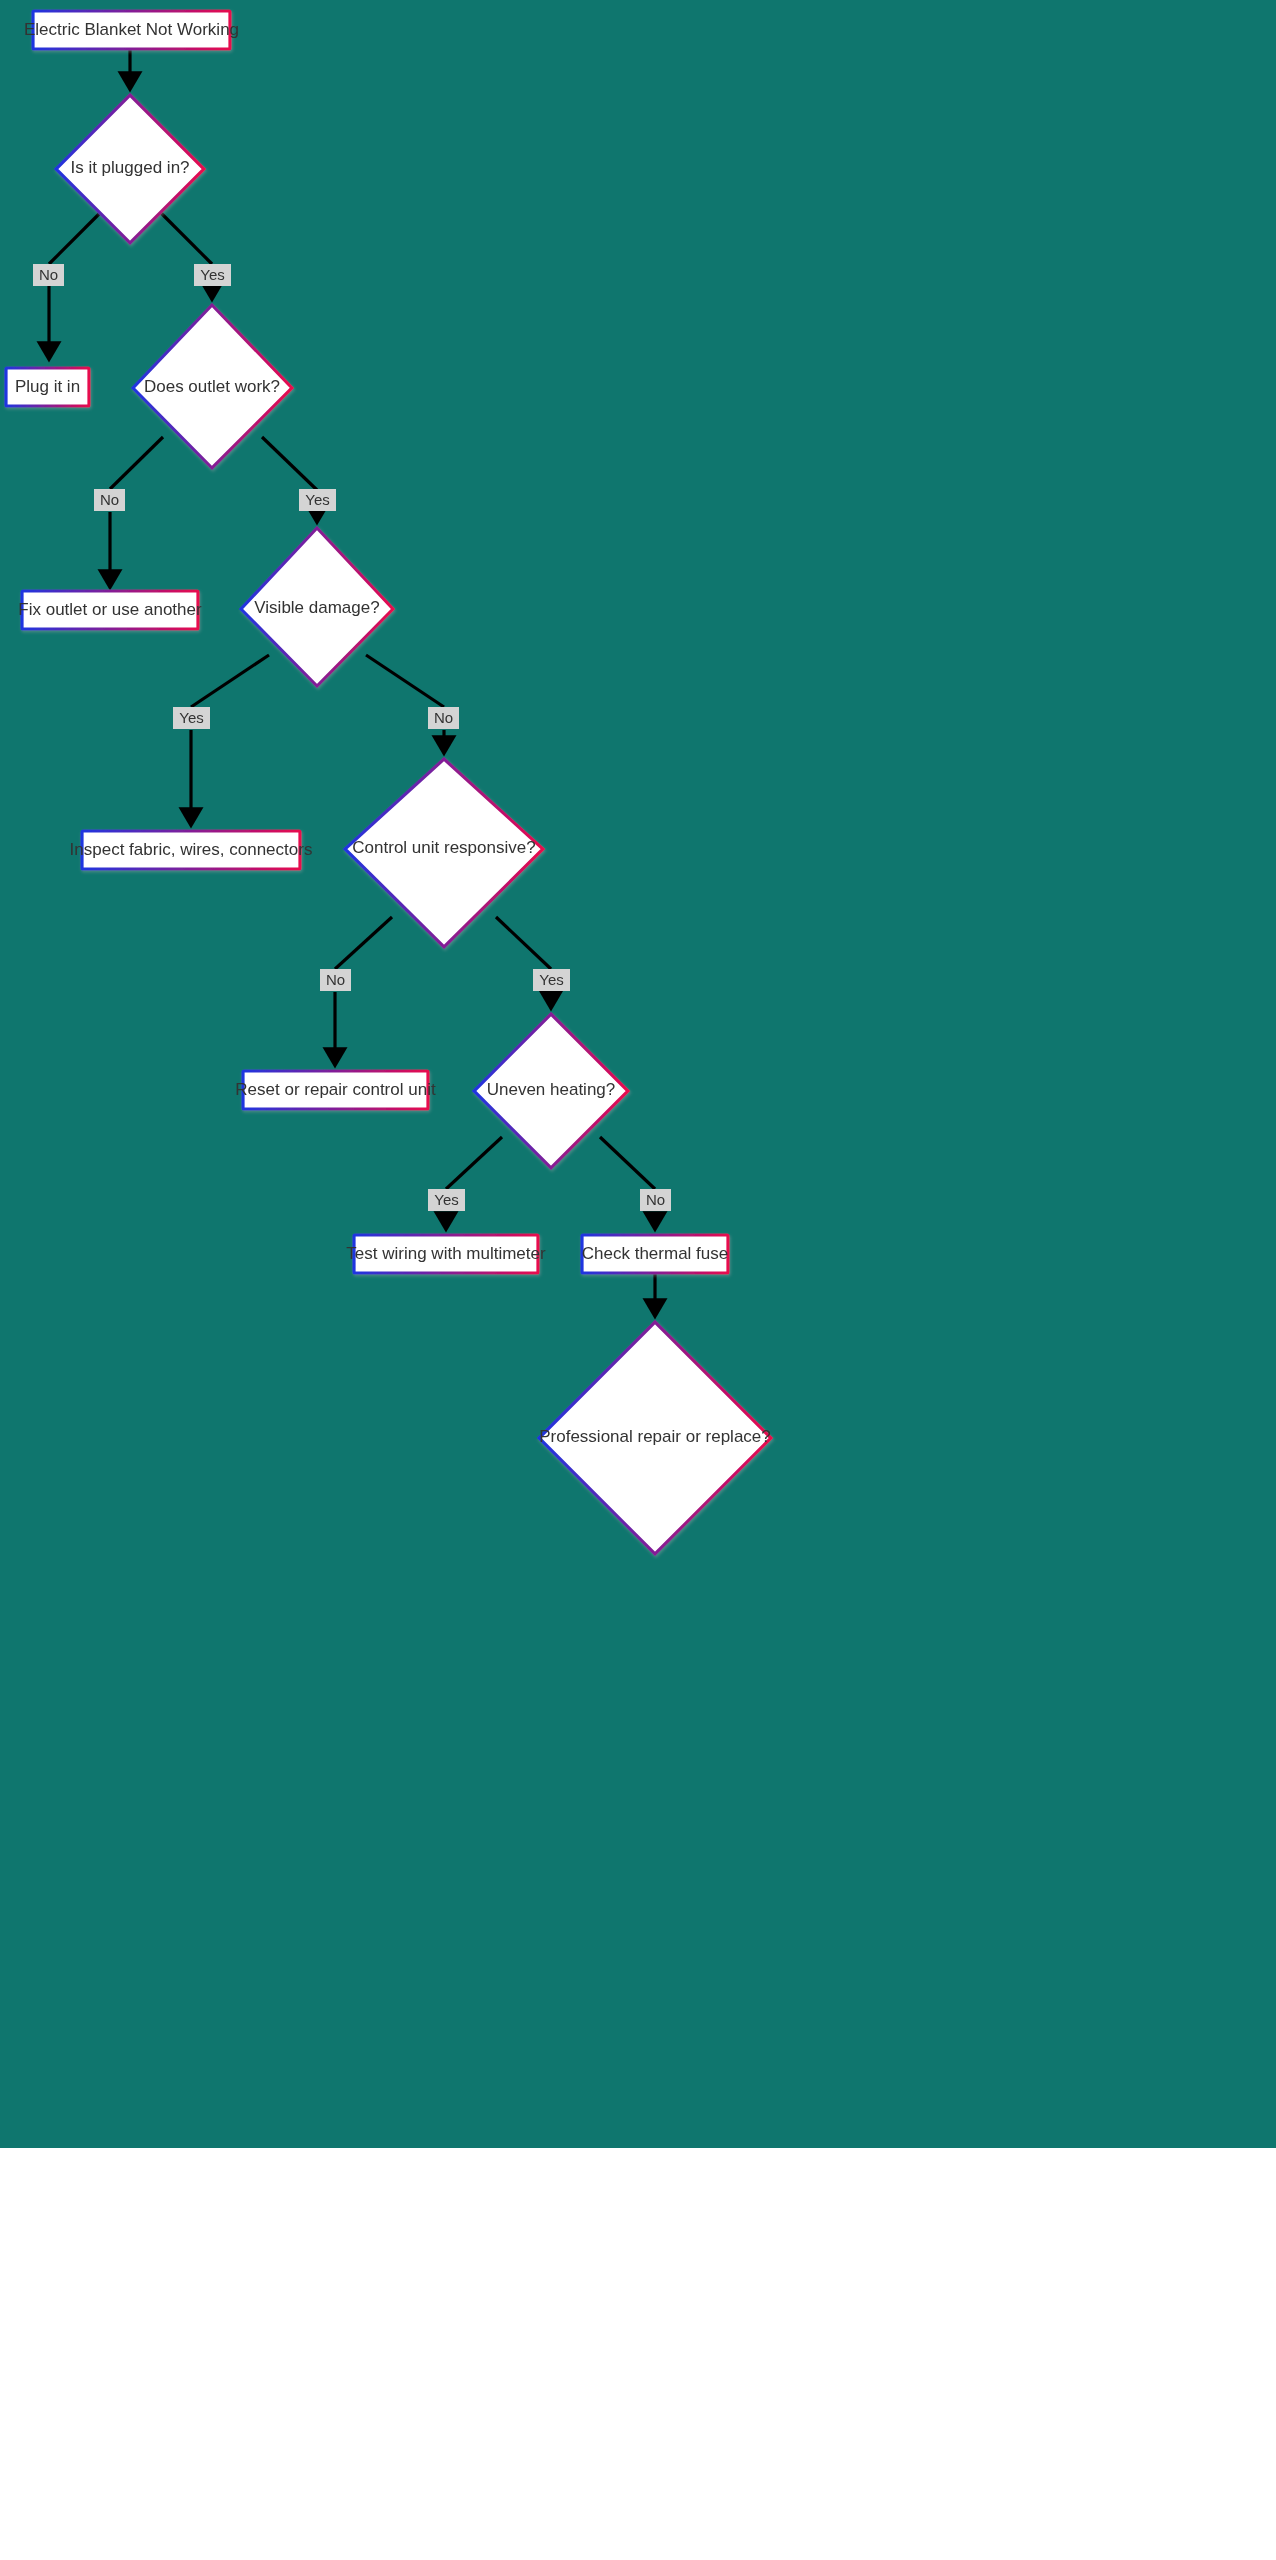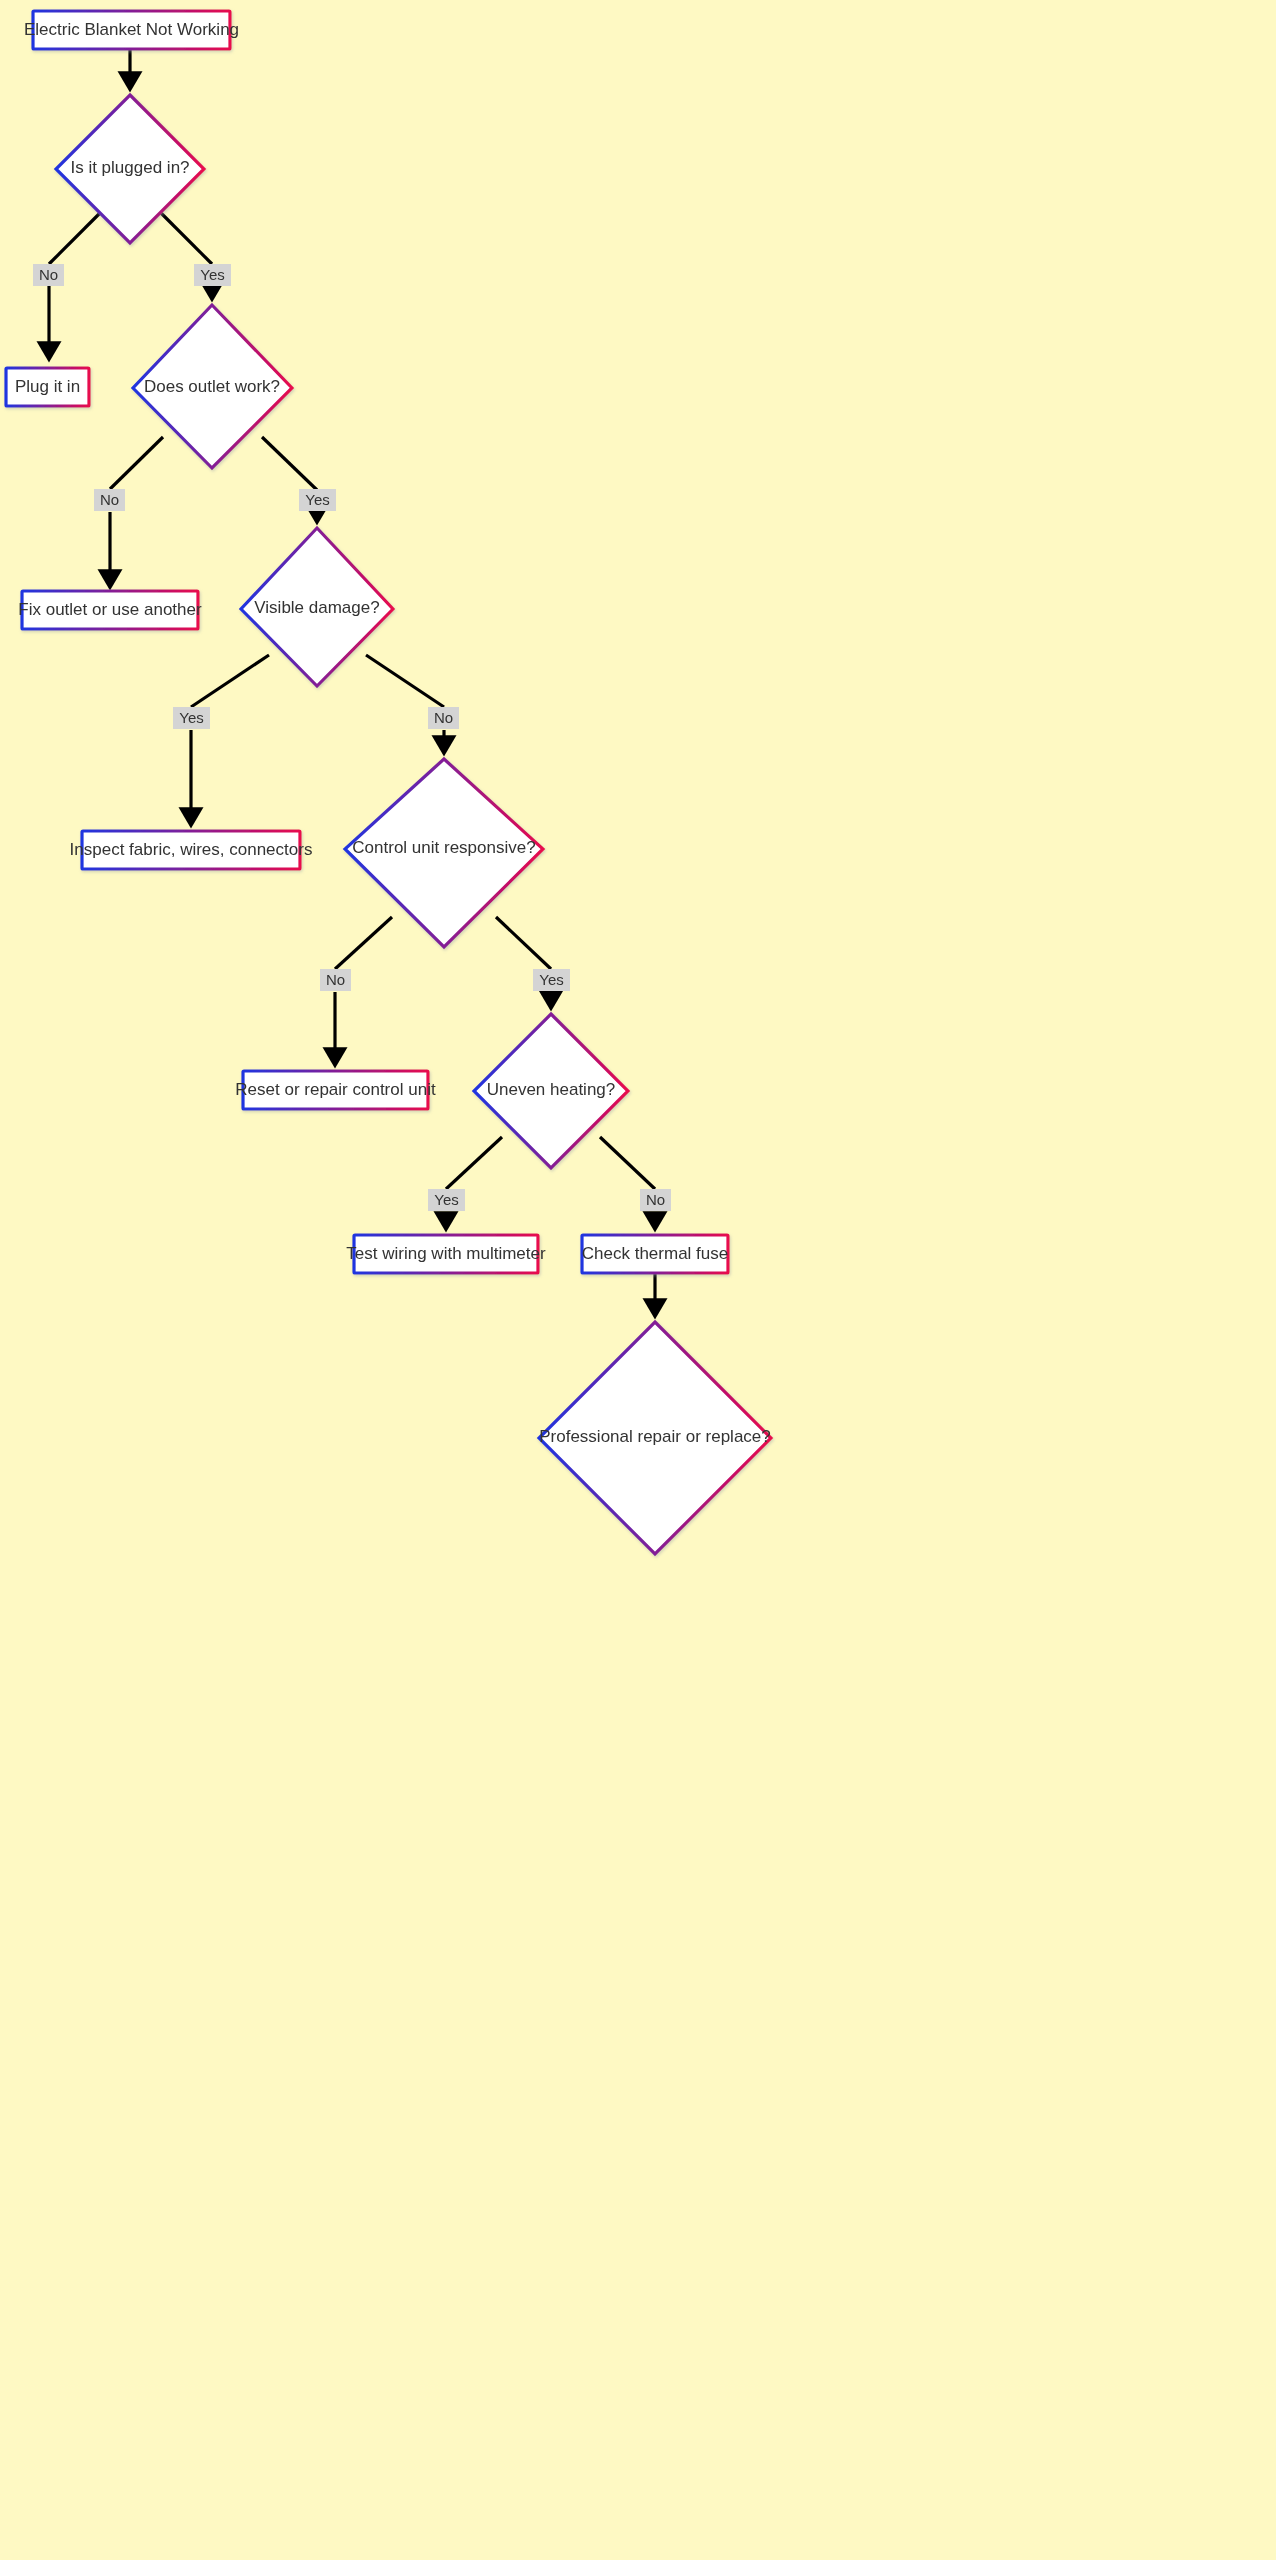--- a/index.html
+++ b/index.html
@@ -10,22 +10,22 @@
   }
   body {
     width: 1276px;
     height: 2560px;
     font-family: "Liberation Sans", "DejaVu Sans", sans-serif;
     overflow: hidden;
   }
   #flowchart-root {
     position: relative;
     width: 1276px;
-    height: 2560px;
-    background: #fef9c3;
+    height: 2148px;
+    background: #0f766e;
   }
   svg#diagram-canvas {
     position: absolute;
     top: 0;
     left: 0;
     width: 1276px;
     height: 2560px;
     display: block;
   }
   .node-label {

